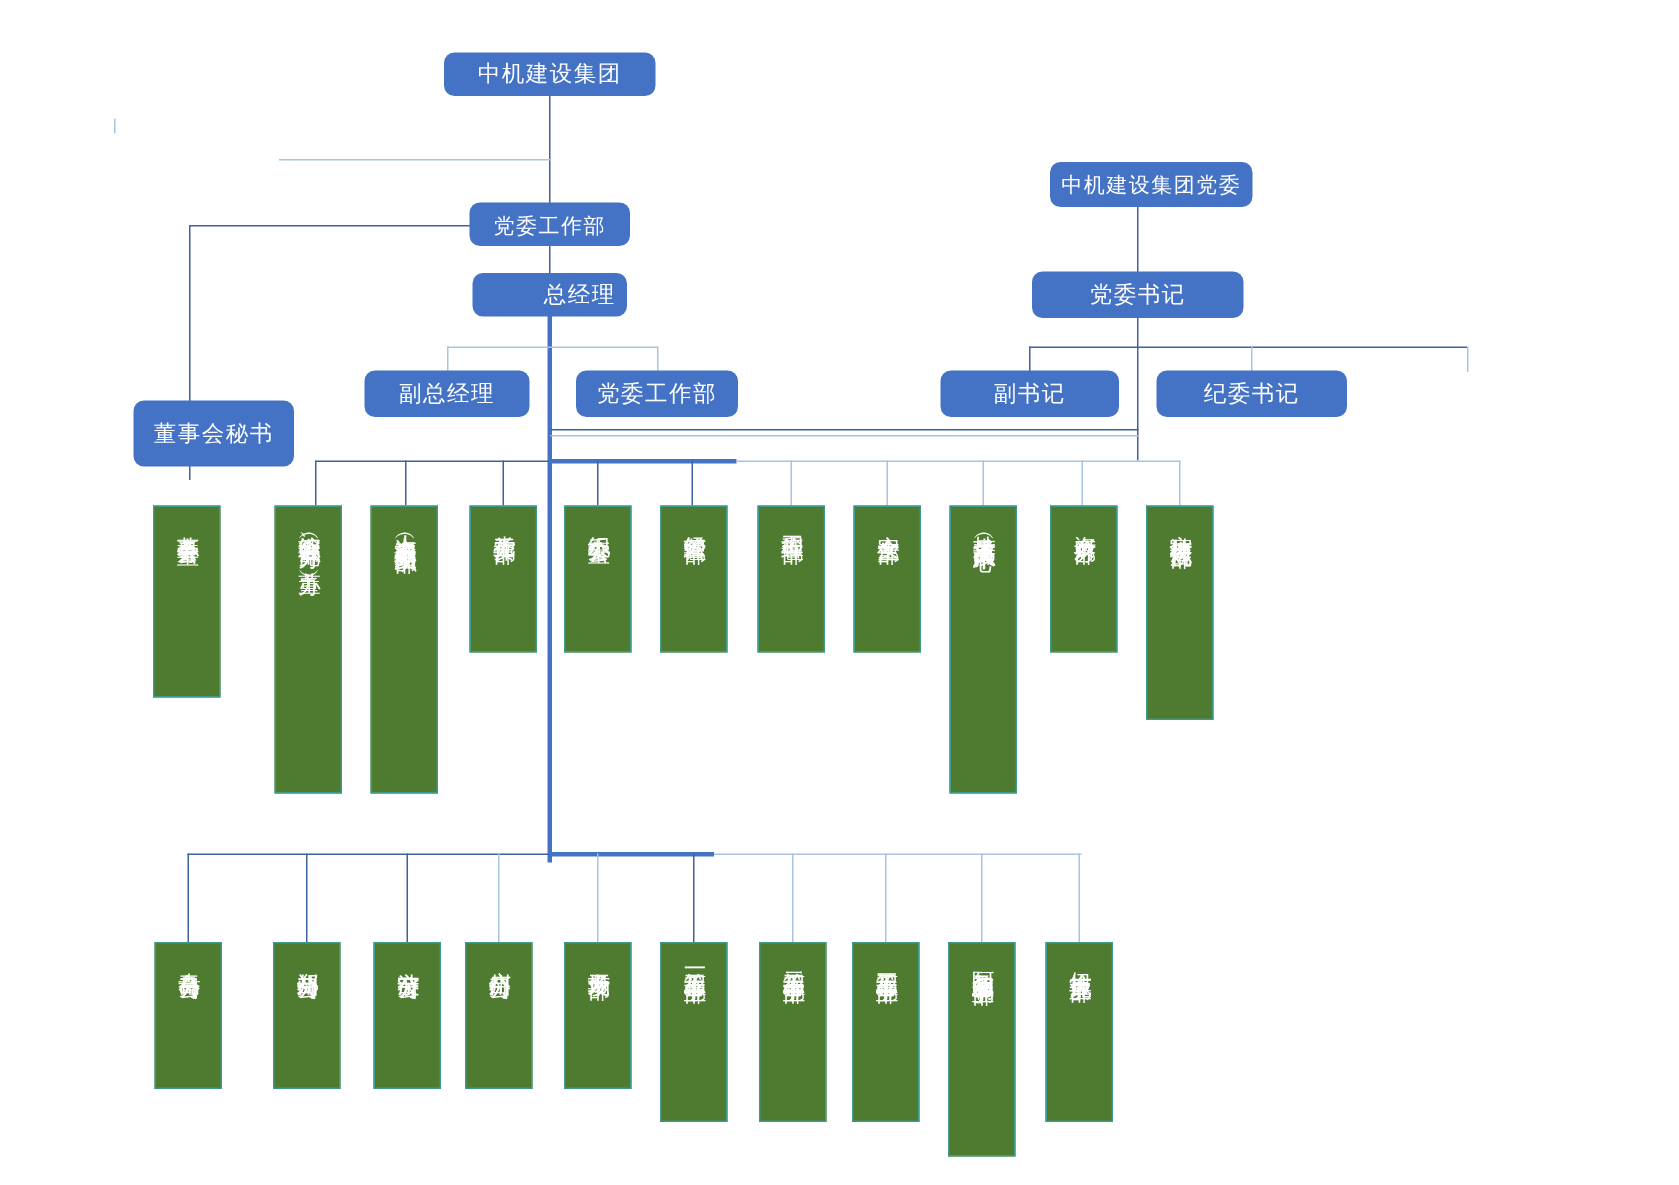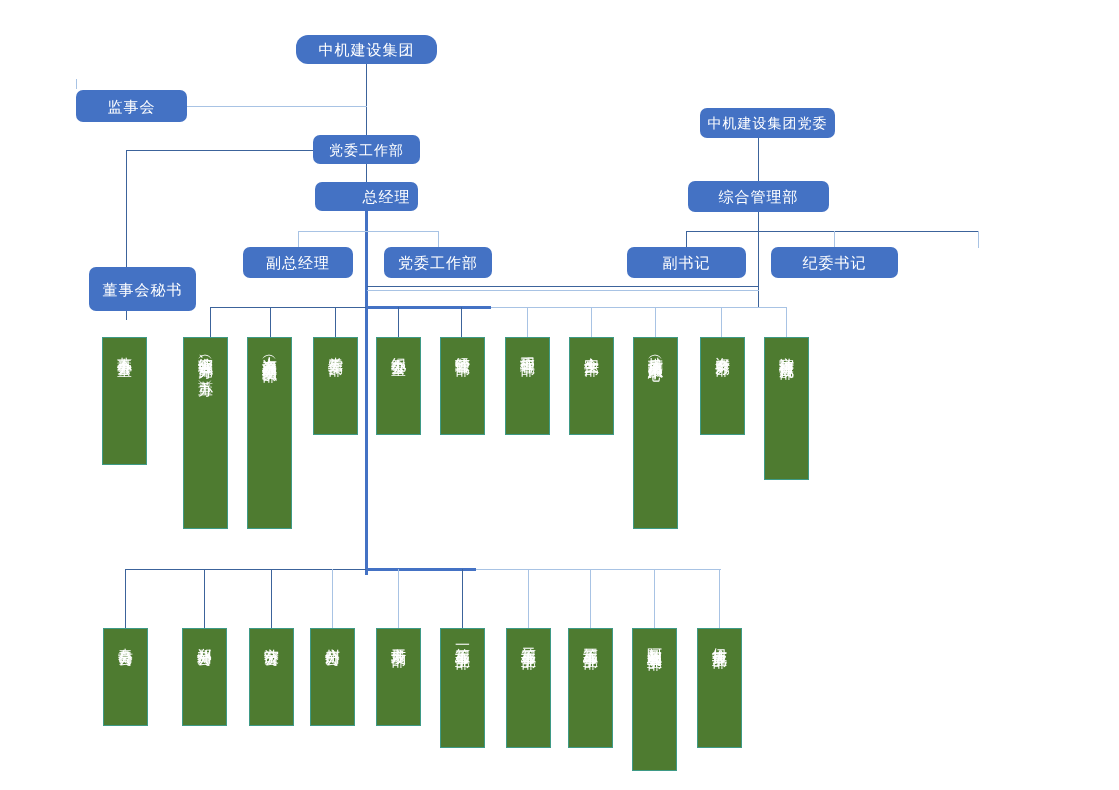--- a/index.html
+++ b/index.html
@@ -116,31 +116,30 @@
   <div class="ln v dark" style="left:204px;top:569px;height:59px;"></div>
   <div class="ln v dark" style="left:271px;top:569px;height:59px;"></div>
   <div class="ln v pale" style="left:332px;top:569px;height:59px;"></div>
   <div class="ln v pale" style="left:398px;top:569px;height:59px;"></div>
   <div class="ln v dark" style="left:462px;top:569px;height:59px;"></div>
   <div class="ln v pale" style="left:528px;top:569px;height:59px;"></div>
   <div class="ln v pale" style="left:590px;top:569px;height:59px;"></div>
   <div class="ln v pale" style="left:654px;top:569px;height:59px;"></div>
   <div class="ln v pale" style="left:719px;top:569px;height:59px;"></div>
 
-  <div class="bnode" style="left:296px;top:35px;width:141px;height:29px;border-radius:12px;">中机建设集团</div>
-
-  <div class="bnode" style="left:76px;top:90px;width:111px;height:32px;">监事会</div>
+  <div class="bnode" style="left:296px;top:35px;width:141px;height:29px;">中机建设集团</div>
+
 
   <div class="bnode" style="left:700px;top:108px;width:135px;height:30px;font-size:14px;text-align:center;">中机建设集团党委</div>
 
   <div class="bnode" style="left:313px;top:135px;width:107px;height:29px;font-size:14px;">党委工作部</div>
 
   <div class="bnode" style="left:315px;top:182px;width:103px;height:29px;padding-left:40px;">总经理</div>
 
-  <div class="bnode" style="left:688px;top:181px;width:141px;height:31px;">综合管理部</div>
+  <div class="bnode" style="left:688px;top:181px;width:141px;height:31px;">党委书记</div>
 
   <div class="bnode" style="left:243px;top:247px;width:110px;height:31px;">副总经理</div>
 
   <div class="bnode" style="left:384px;top:247px;width:108px;height:31px;">党委工作部</div>
 
   <div class="bnode" style="left:771px;top:247px;width:127px;height:31px;">纪委书记</div>
 
   <div class="bnode" style="left:627px;top:247px;width:119px;height:31px;">副书记</div>
 
 

